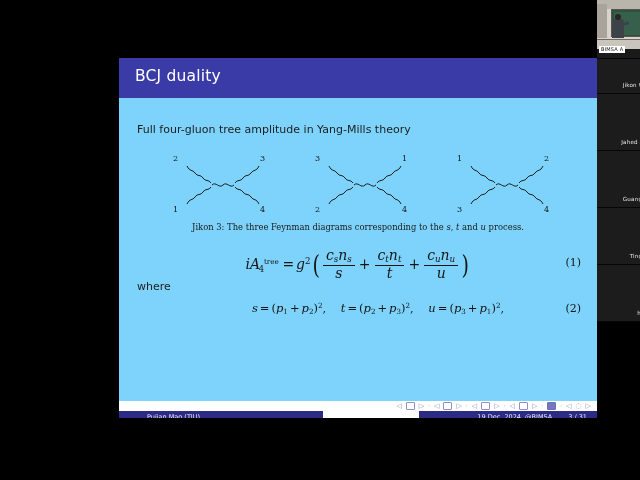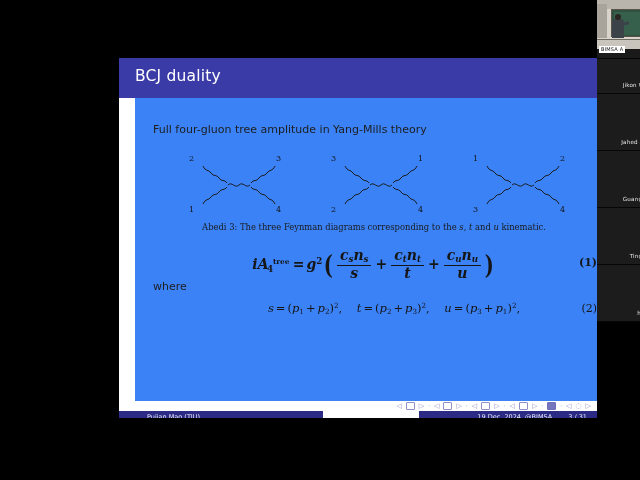--- a/index.html
+++ b/index.html
@@ -54,23 +54,23 @@
     color: #ffffff;
     font-size: 15.5px;
     font-weight: 400;
     letter-spacing: .2px;
     white-space: nowrap;
   }
 
   
   #slide-body {
     position: absolute;
-    left: 16px; top: 40px;
+    left: 0; top: 40px;
     width: 478px; height: 303px;
-    background: #3b82f6;
+    background: #7dd3fc;
     color: #1a1a1a;
   }
 
   .lead-text {
     position: absolute;
     left: 18px;
     font-size: 11px;
     color: #1d1d1d;
     white-space: nowrap;
   }
@@ -116,21 +116,21 @@
   }
   #fig-caption .mathit {
     font-style: italic;
   }
 
   
   .eq-block {
     position: absolute;
     left: 0; right: 0;
   }
-  #eq1-block { top: 150px; font-weight: bold; }
+  #eq1-block { top: 150px; }
   #eq2-block { top: 203px; padding-left: 40px; }
 
   .eq-center {
     text-align: center;
     font-family: "DejaVu Serif", serif;
     color: #151515;
     white-space: nowrap;
   }
   #eq1 { font-size: 14px; }
   #eq2 { font-size: 11.5px; }
@@ -354,21 +354,21 @@
                 <path d="M64,29 C67,25 69,28 72,24 C75,20 77,23 80,19 C83,15 85,18 88,12"></path>
               </g>
             </svg>
             <span class="dlabel tl">1</span>
             <span class="dlabel tr">2</span>
             <span class="dlabel bl">3</span>
             <span class="dlabel br">4</span>
           </div>
         </div>
 
-        <div id="fig-caption"><span>Abedi 3:</span><span> The three Feynman diagrams corresponding to the </span><span class="mathit">s</span><span>, </span><span class="mathit">t</span><span> and </span><span class="mathit">u</span><span> kinematic.</span></div>
+        <div id="fig-caption"><span>Jikon 3:</span><span> The three Feynman diagrams corresponding to the </span><span class="mathit">s</span><span>, </span><span class="mathit">t</span><span> and </span><span class="mathit">u</span><span> process.</span></div>
 
         <div class="eq-block" id="eq1-block">
           <div class="eq-center" id="eq1"><span class="mi">i</span><span class="amp-wrap"><span class="mi" style="font-family:'DejaVu Serif',serif;">A</span><span class="amp-sub">4</span><span class="amp-sup">tree</span></span><span class="mop">=</span><span class="mi">g</span><span class="sup">2</span><span class="paren-big">(</span><span class="frac"><span class="num"><span class="mi">c</span><span class="sub">s</span><span class="mi">n</span><span class="sub">s</span></span><span class="den mi">s</span></span><span class="mop">+</span><span class="frac"><span class="num"><span class="mi">c</span><span class="sub">t</span><span class="mi">n</span><span class="sub">t</span></span><span class="den mi">t</span></span><span class="mop">+</span><span class="frac"><span class="num"><span class="mi">c</span><span class="sub">u</span><span class="mi">n</span><span class="sub">u</span></span><span class="den mi">u</span></span><span class="paren-big">)</span></div>
           <div class="eq-num" id="eq1-num">(1)</div>
         </div>
 
         <div id="where-text">where</div>
 
         <div class="eq-block" id="eq2-block">
           <div class="eq-center" id="eq2"><span class="mi">s</span><span class="mop">=</span>(<span class="mi">p</span><span class="sub-n">1</span><span class="mop">+</span><span class="mi">p</span><span class="sub-n">2</span>)<span class="sup">2</span><span>,&nbsp;&nbsp;&nbsp;&nbsp;</span><span class="mi">t</span><span class="mop">=</span>(<span class="mi">p</span><span class="sub-n">2</span><span class="mop">+</span><span class="mi">p</span><span class="sub-n">3</span>)<span class="sup">2</span><span>,&nbsp;&nbsp;&nbsp;&nbsp;</span><span class="mi">u</span><span class="mop">=</span>(<span class="mi">p</span><span class="sub-n">3</span><span class="mop">+</span><span class="mi">p</span><span class="sub-n">1</span>)<span class="sup">2</span><span>,</span></div>

